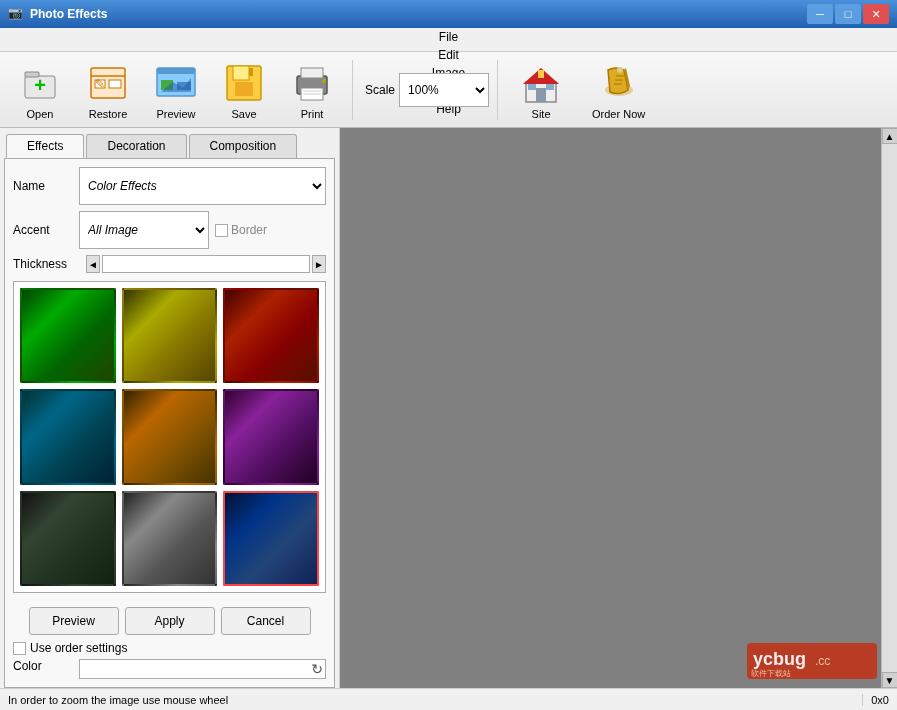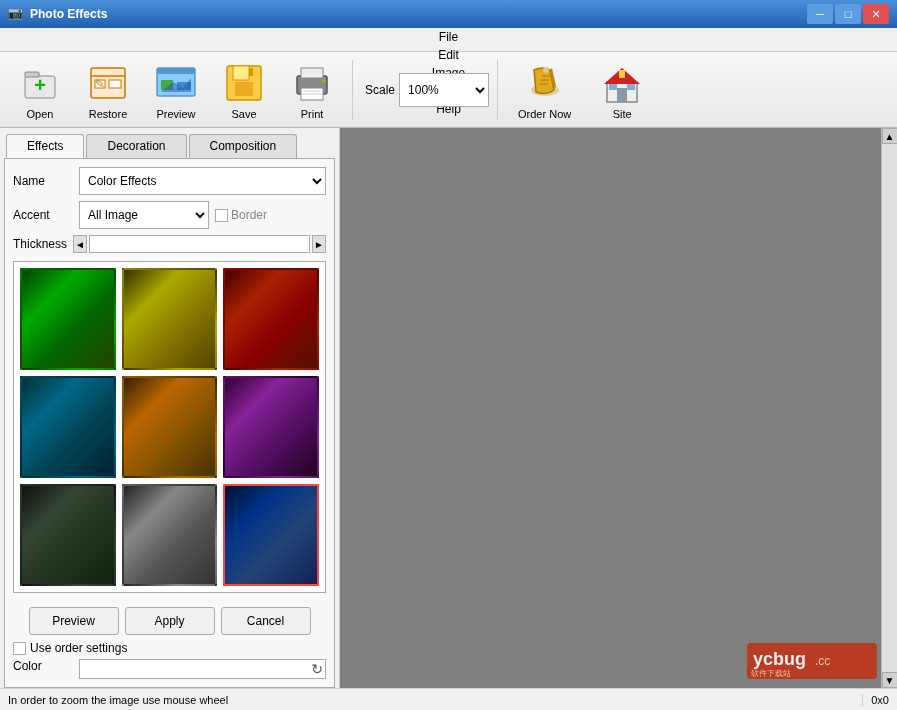--- a/index.html
+++ b/index.html
@@ -145,31 +145,32 @@
       margin-bottom: 6px;
       gap: 6px;
     }
     .form-label {
       width: 60px;
       font-size: 12px;
       color: #000;
     }
     .form-select {
       flex: 1;
-      height: 28px;
+      height: 38px;
       font-size: 12px;
       border: 1px solid #aaa;
       background: white;
       padding: 0 4px;
+      font-style: italic;
     }
     .border-check { display: flex; align-items: center; gap: 3px; font-size: 12px; color: #888; }
 
     
     .thickness-row {
-      display: flex; align-items: center; gap: 0; margin-bottom: 8px;
+      display: flex; align-items: center; gap: 13px; margin-bottom: 8px;
     }
     .thickness-label { width: 60px; font-size: 12px; }
     .slider-container {
       flex: 1; display: flex; align-items: center; gap: 2px;
     }
     .slider-arrow {
       width: 14px; height: 18px; background: #e0e0e0; border: 1px solid #aaa;
       display: flex; align-items: center; justify-content: center; cursor: pointer; font-size: 10px;
     }
     .slider-track {
@@ -371,44 +372,44 @@
         <option>200%</option>
       </select>
     </div>
   </div>
 
   <div class="toolbar-separator"></div>
 
   <div class="site-btn">
     <div class="toolbar-icon">
       <svg width="46" height="46" viewBox="0 0 46 46">
+        <rect x="8" y="22" width="30" height="20" fill="#eeeeee" stroke="#888" stroke-width="1.5"></rect>
+        <polygon points="5,24 23,8 41,24" fill="#cc2222"></polygon>
+        <rect x="18" y="28" width="10" height="14" fill="#8899aa"></rect>
+        <rect x="10" y="24" width="8" height="6" fill="#88aacc"></rect>
+        <rect x="28" y="24" width="8" height="6" fill="#88aacc"></rect>
+        <rect x="20" y="10" width="6" height="8" fill="#ffcc44"></rect>
+      </svg>
+    </div>
+    <span class="toolbar-label">Site</span>
+  </div>
+
+  <div class="site-btn">
+    <div class="toolbar-icon">
+      <svg width="46" height="46" viewBox="0 0 46 46">
         <ellipse cx="23" cy="30" rx="14" ry="6" fill="#cc9922" opacity="0.4"></ellipse>
         <path d="M12 10 Q20 6 28 10 L32 30 Q24 36 14 32 Z" fill="#ddaa22" stroke="#aa7700" stroke-width="1.5"></path>
         <path d="M28 10 L32 30 L34 26 L30 8 Z" fill="#bb8811"></path>
         <circle cx="24" cy="10" r="3" fill="#ddcc88"></circle>
         <line x1="20" y1="16" x2="28" y2="16" stroke="#aa7700" stroke-width="1"></line>
         <line x1="19" y1="20" x2="27" y2="20" stroke="#aa7700" stroke-width="1"></line>
         <line x1="18" y1="24" x2="26" y2="24" stroke="#aa7700" stroke-width="1"></line>
       </svg>
     </div>
     <span class="toolbar-label">Order Now</span>
-  </div>
-
-  <div class="site-btn">
-    <div class="toolbar-icon">
-      <svg width="46" height="46" viewBox="0 0 46 46">
-        <rect x="8" y="22" width="30" height="20" fill="#eeeeee" stroke="#888" stroke-width="1.5"></rect>
-        <polygon points="5,24 23,8 41,24" fill="#cc2222"></polygon>
-        <rect x="18" y="28" width="10" height="14" fill="#8899aa"></rect>
-        <rect x="10" y="24" width="8" height="6" fill="#88aacc"></rect>
-        <rect x="28" y="24" width="8" height="6" fill="#88aacc"></rect>
-        <rect x="20" y="10" width="6" height="8" fill="#ffcc44"></rect>
-      </svg>
-    </div>
-    <span class="toolbar-label">Site</span>
   </div>
 </div>
 
 <div class="main-area">
 
   <div class="left-panel">
     <div class="tabs-bar">
       <div class="tab active">Effects</div>
       <div class="tab">Decoration</div>
       <div class="tab">Composition</div>

